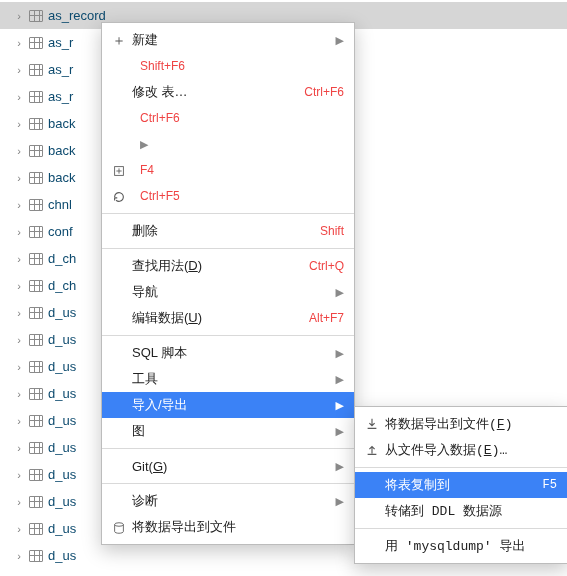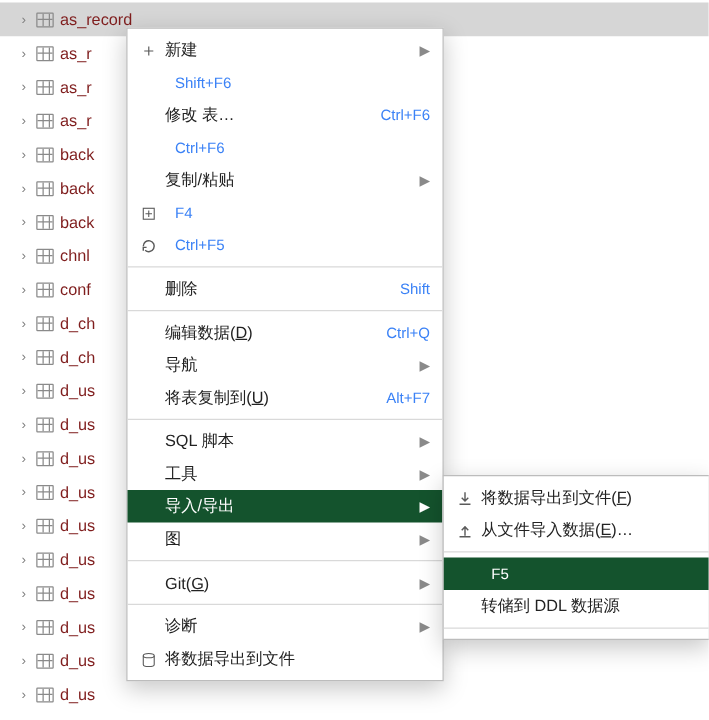--- a/index.html
+++ b/index.html
@@ -45,39 +45,40 @@
     content: "";
     position: absolute;
     left: 1px; top: 1px; right: 1px; bottom: 1px;
     border: 1px solid #8a8a8a;
     border-radius: 1px;
     background:
       linear-gradient(#8a8a8a,#8a8a8a) 0 4px/100% 1px no-repeat,
       linear-gradient(#8a8a8a,#8a8a8a) 4px 0/1px 100% no-repeat,
       linear-gradient(#8a8a8a,#8a8a8a) 9px 0/1px 100% no-repeat;
   }
-  .tree-label { color: #7f1d1d; }
+  .tree-label { color: #0c4a6e; }
 
   
   .menu {
     position: absolute;
     background: #fff;
     border: 1px solid #bcbcbc;
     box-shadow: 0 6px 18px rgba(0,0,0,.22);
     padding: 4px 0;
   }
   .menu-main {
     left: 101px;
     top: 22px;
     width: 254px;
   }
   .menu-sub {
     left: 354px;
-    top: 380px;
+    top: 406px;
     width: 214px;
+    font-family: Liberation Mono, monospace;
   }
   .mi {
     display: flex;
     align-items: center;
     height: 26px;
     padding: 0 10px 0 8px;
     cursor: default;
     color: #222;
   }
   .mi .icon {
@@ -86,31 +87,31 @@
     color: #5a5a5a;
     font-size: 14px;
     line-height: 1;
   }
   .mi .label {
     flex: 1;
     padding-left: 4px;
     white-space: nowrap;
   }
   .mi .sc {
-    color: #3b82f6;
+    color: #ef4444;
     font-size: 12px;
     padding-left: 12px;
   }
   .mi .arrow {
     color: #8a8a8a;
     font-size: 11px;
     padding-left: 12px;
   }
   .mi.hl {
-    background: #14532d;
+    background: #3b82f6;
     color: #fff;
   }
   .mi.hl .icon, .mi.hl .sc, .mi.hl .arrow { color: #fff; }
   .mi u { text-decoration: underline; }
   .sep {
     height: 1px;
     background: #d9d9d9;
     margin: 4px 0;
   }
   
@@ -241,21 +242,20 @@
     <span class="icon"></span>
     <span class="label">修改 表…</span>
     <span class="sc">Ctrl+F6</span>
   </div>
   <div class="mi">
     <span class="icon"></span>
     <span class="sc">Ctrl+F6</span>
   </div>
   <div class="mi">
     <span class="icon"></span>
-    <span class="label">复制/粘贴</span>
     <span class="arrow">▶</span>
   </div>
   <div class="mi">
     <span class="icon">
       <svg class="svgicon" viewBox="0 0 16 16">
           <rect x="3" y="3" width="10" height="10" fill="none" stroke="#5a5a5a"></rect>
           <path d="M5 8h6M8 5v6" stroke="#5a5a5a"></path>
         </svg>
     </span>
     <span class="sc">F4</span>
@@ -274,31 +274,31 @@
   <div class="mi">
     <span class="icon"></span>
     <span class="label">删除</span>
     <span class="sc">Shift</span>
   </div>
 
   <div class="sep"></div>
 
   <div class="mi">
     <span class="icon"></span>
-    <span class="label"><span>编辑数据(</span><u>D</u><span>)</span></span>
+    <span class="label"><span>查找用法(</span><u>D</u><span>)</span></span>
     <span class="sc">Ctrl+Q</span>
   </div>
   <div class="mi">
     <span class="icon"></span>
     <span class="label">导航</span>
     <span class="arrow">▶</span>
   </div>
   <div class="mi">
     <span class="icon"></span>
-    <span class="label"><span>将表复制到(</span><u>U</u><span>)</span></span>
+    <span class="label"><span>编辑数据(</span><u>U</u><span>)</span></span>
     <span class="sc">Alt+F7</span>
   </div>
 
   <div class="sep"></div>
 
   <div class="mi">
     <span class="icon"></span>
     <span class="label">SQL 脚本</span>
     <span class="arrow">▶</span>
   </div>
@@ -359,22 +359,27 @@
           <path d="M8 12V4M5 7l3-3 3 3M3 13h10" fill="none" stroke="#5a5a5a" stroke-width="1.3"></path>
         </svg>
     </span>
     <span class="label"><span>从文件导入数据(</span><u>E</u><span>)…</span></span>
   </div>
 
   <div class="sep"></div>
 
   <div class="mi hl">
     <span class="icon"></span>
+    <span class="label">将表复制到</span>
     <span class="sc">F5</span>
   </div>
   <div class="mi">
     <span class="icon"></span>
     <span class="label">转储到 DDL 数据源</span>
   </div>
 
   <div class="sep"></div>
 
+  <div class="mi">
+    <span class="icon"></span>
+    <span class="label">用 'mysqldump' 导出</span>
+  </div>
 </div>
 
 </body></html>

